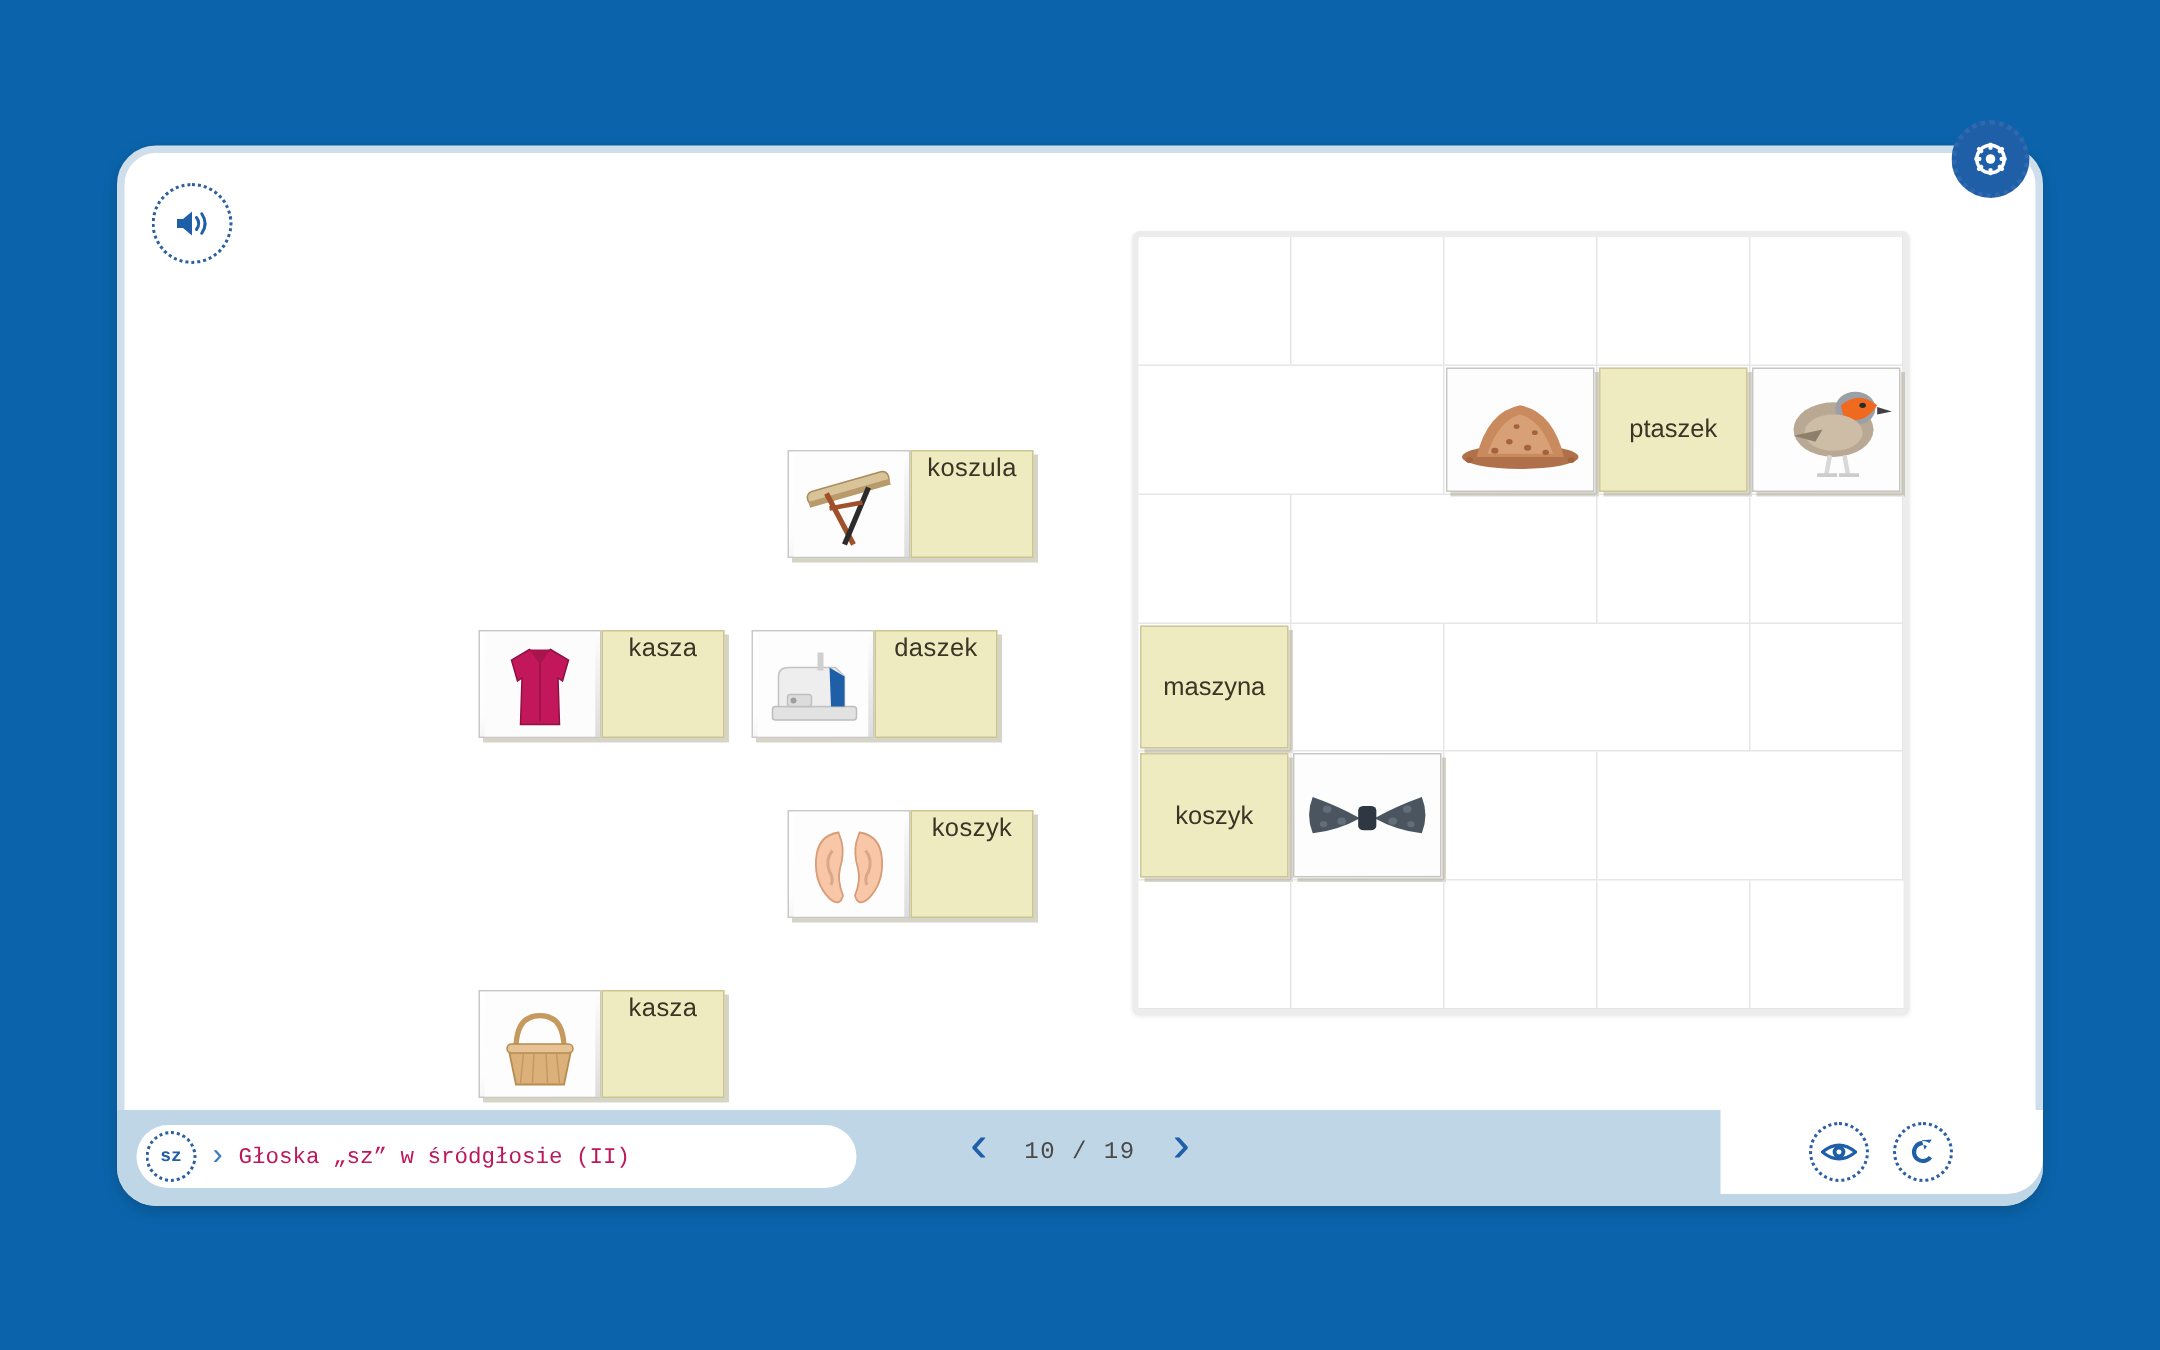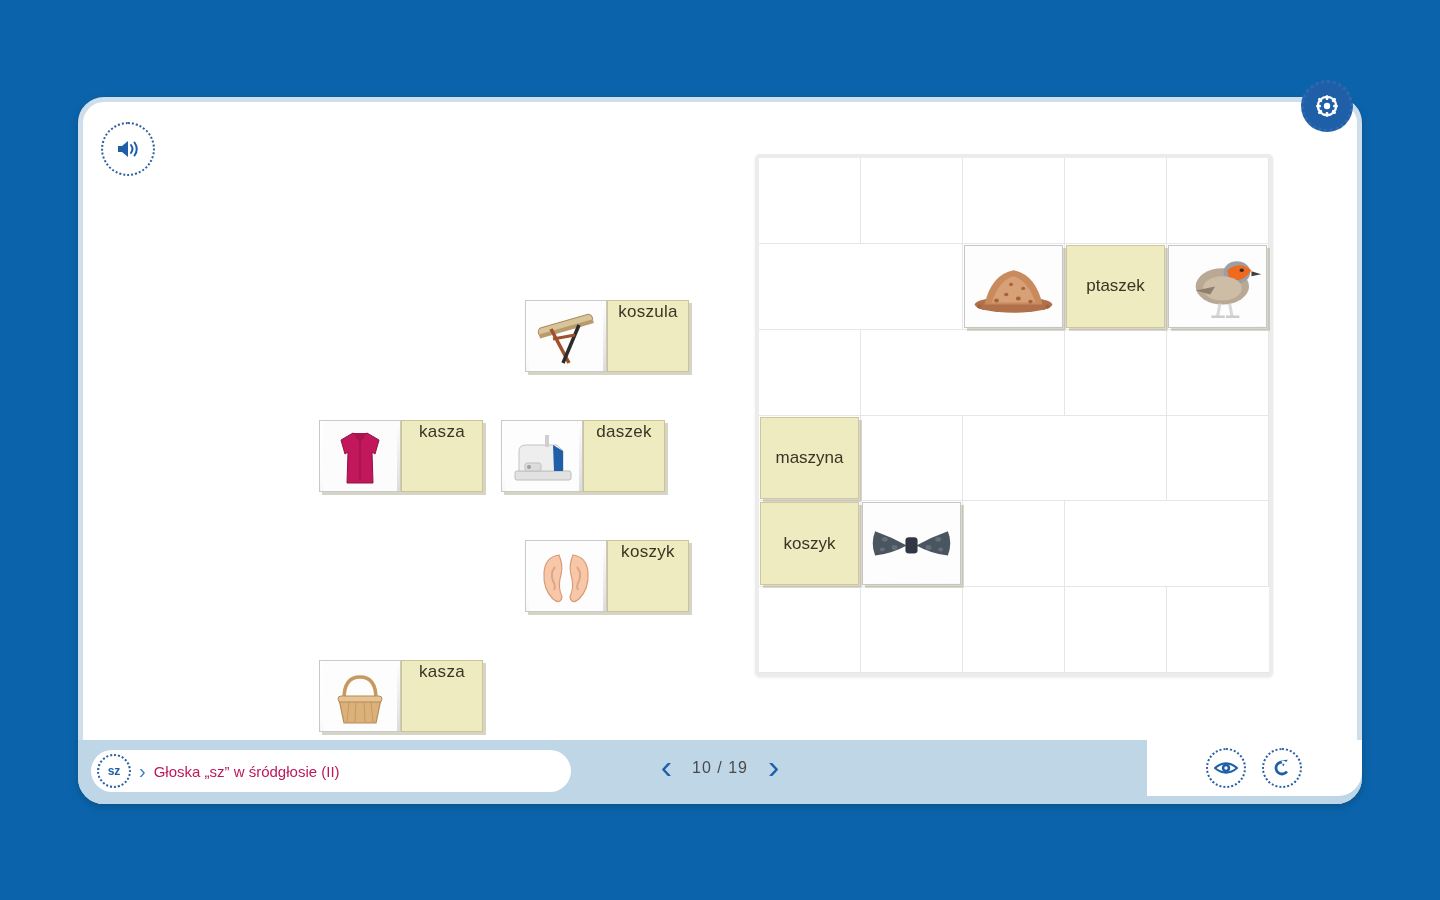--- a/index.html
+++ b/index.html
@@ -120,20 +120,21 @@
     overflow: hidden;
   }
 
   
   .footer {
     position: absolute;
     left: 78px; top: 740px;
     width: 1284px; height: 64px;
     background: #bfd6e7;
     border-radius: 0 0 26px 26px;
+    font-family: Liberation Mono, monospace;
   }
   .footer-inner {
     position: absolute; inset: 0;
   }
   .crumb-pill {
     position: absolute;
     left: 13px; top: 10px;
     width: 480px; height: 42px;
     background: #ffffff;
     border-radius: 21px;

